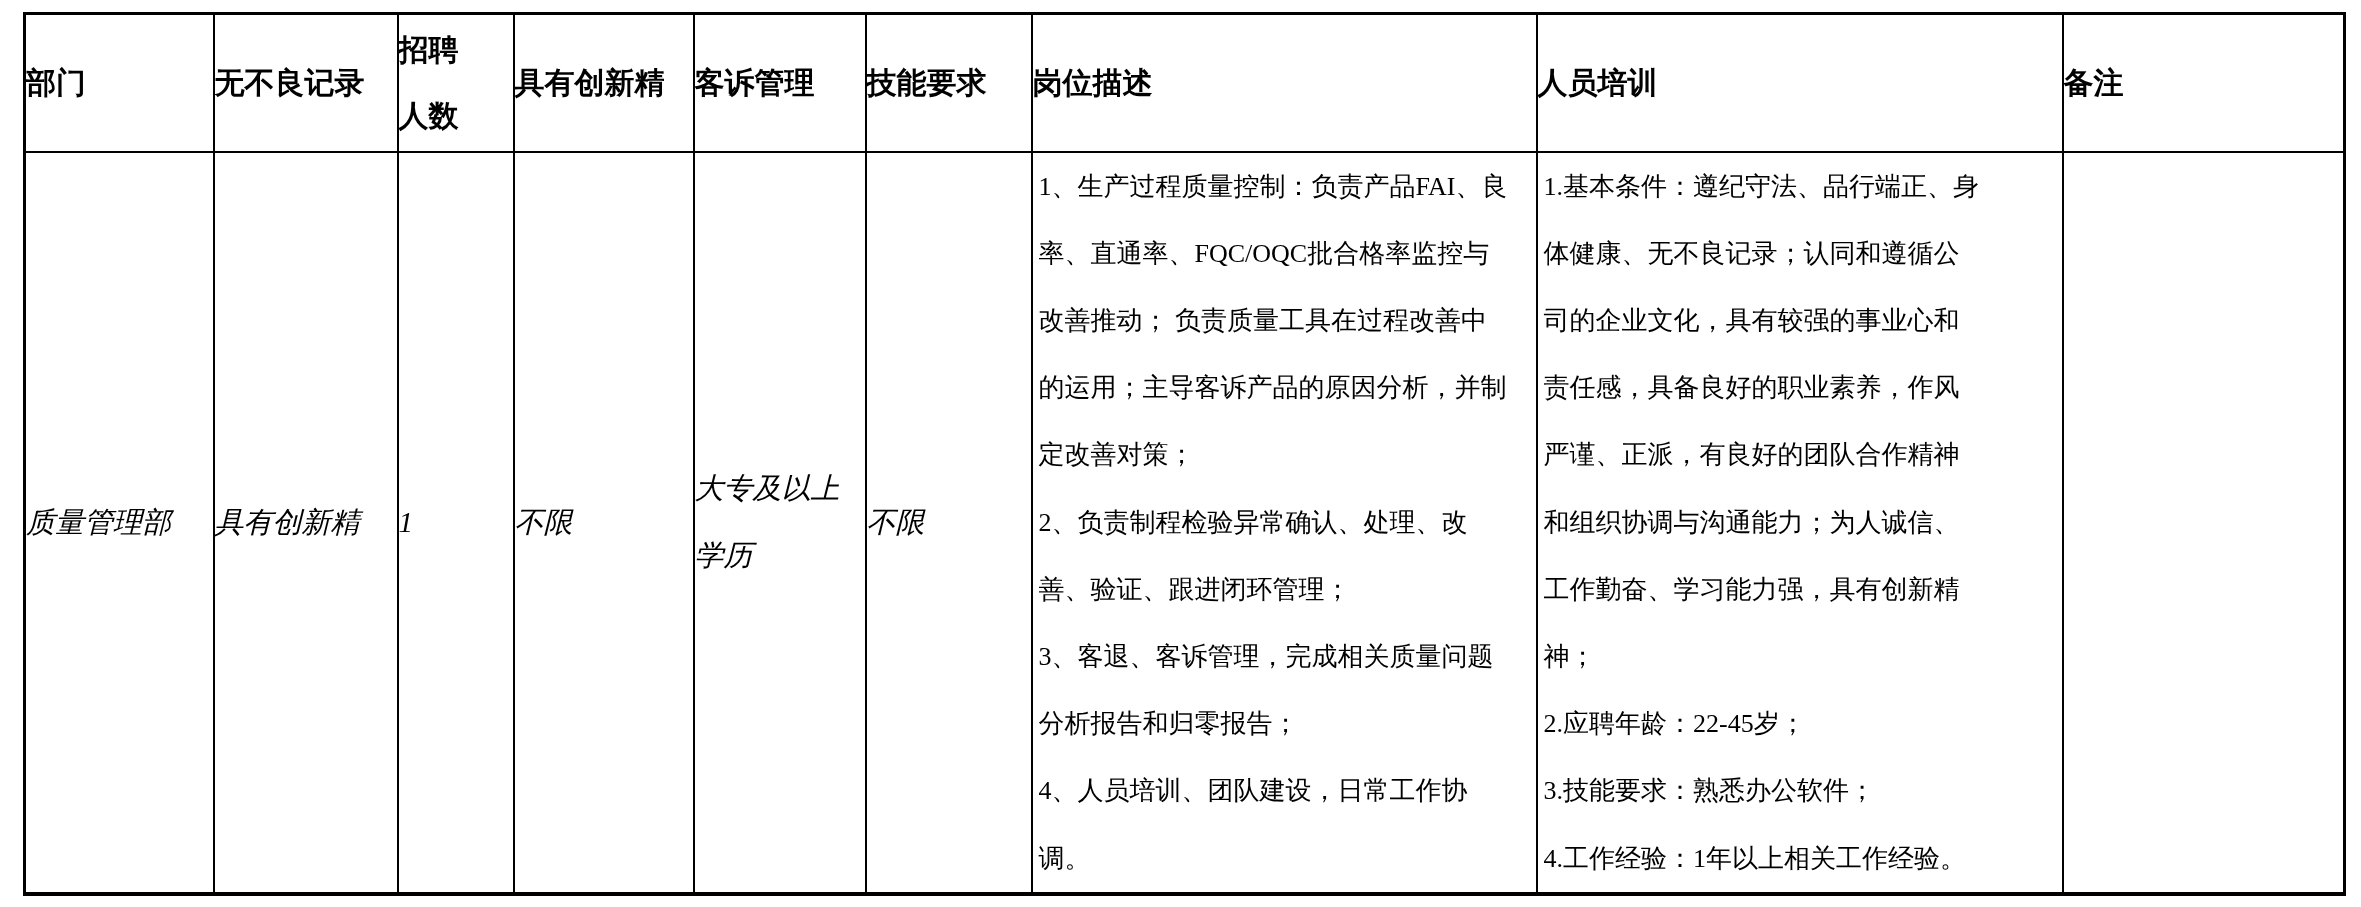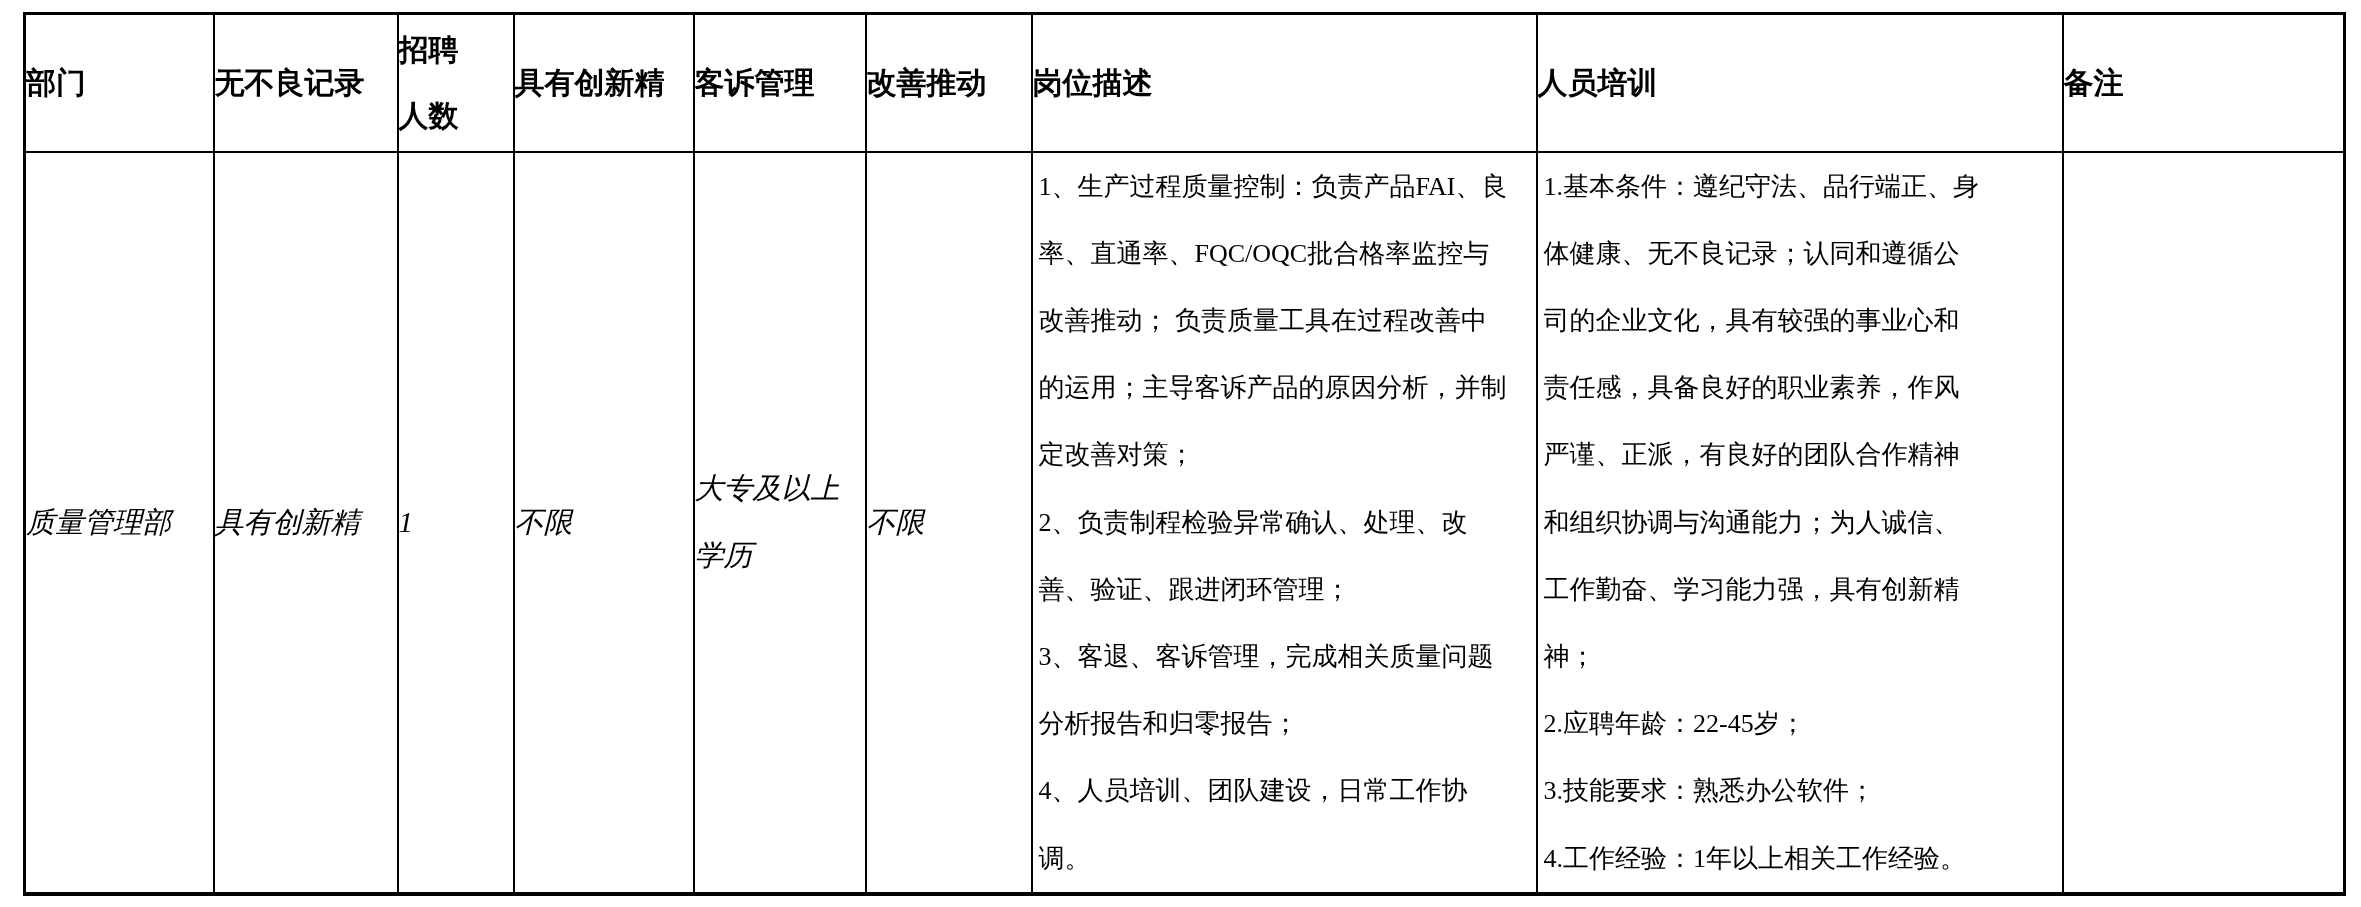--- a/index.html
+++ b/index.html
@@ -64,21 +64,21 @@
     <col style="width:282px">
   </colgroup>
   <tbody>
     <tr class="header-row">
       <th class="hcell">部门</th>
       <th class="hcell">无不良记录</th>
       <th class="hcell">招聘
 人数</th>
       <th class="hcell">具有创新精</th>
       <th class="hcell">客诉管理</th>
-      <th class="hcell">改善推动</th>
+      <th class="hcell">技能要求</th>
       <th class="hcell">岗位描述</th>
       <th class="hcell">人员培训</th>
       <th class="hcell">备注</th>
     </tr>
     <tr class="data-row">
       <td class="vcell">质量管理部</td>
       <td class="vcell">具有创新精</td>
       <td class="vcell">1</td>
       <td class="vcell">不限</td>
       <td class="vcell">大专及以上

